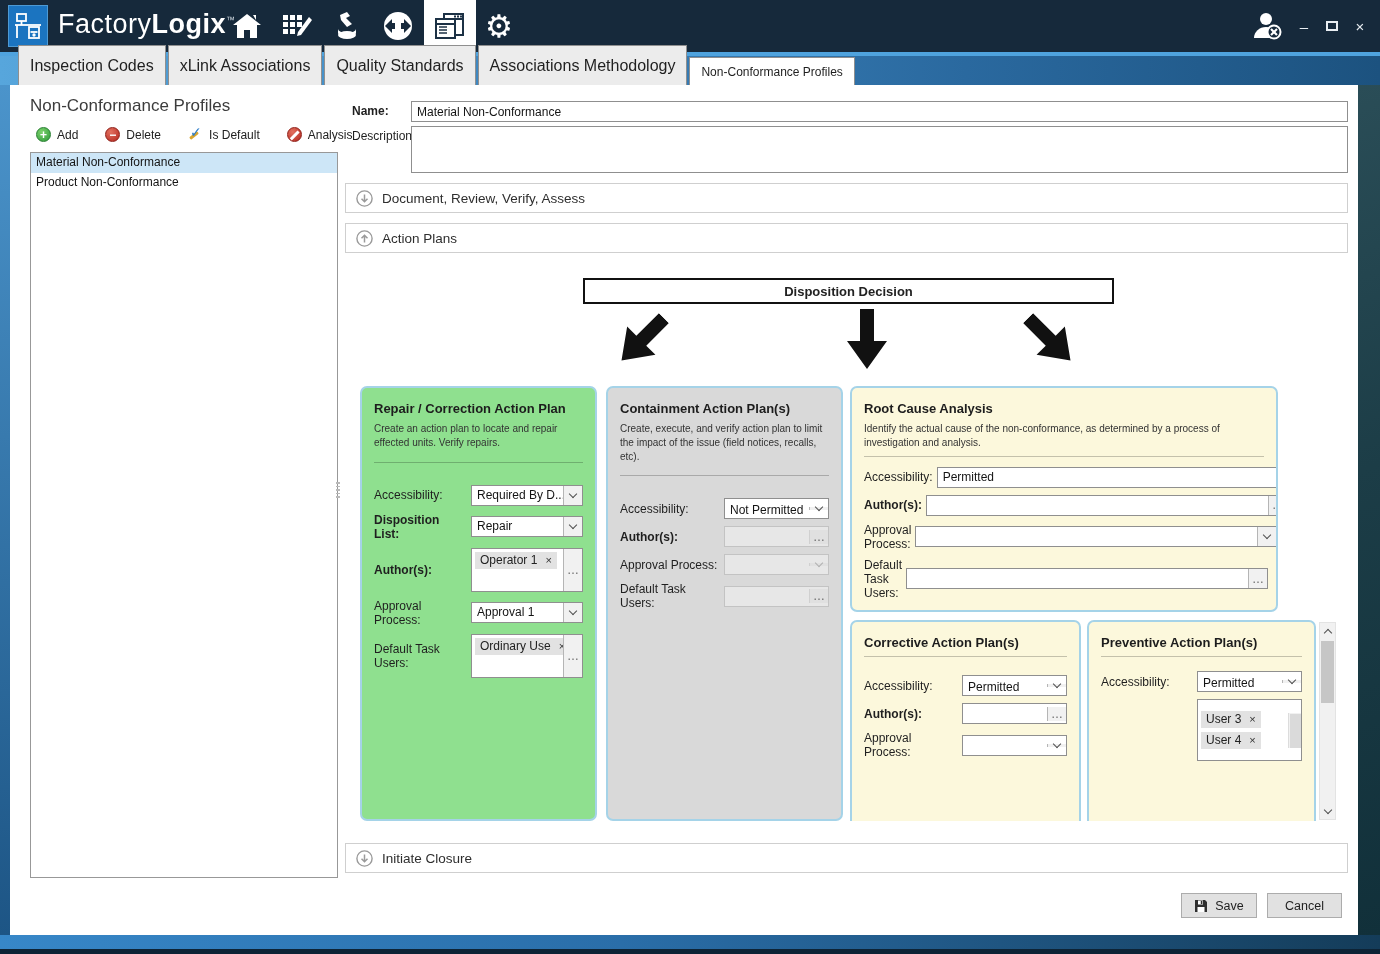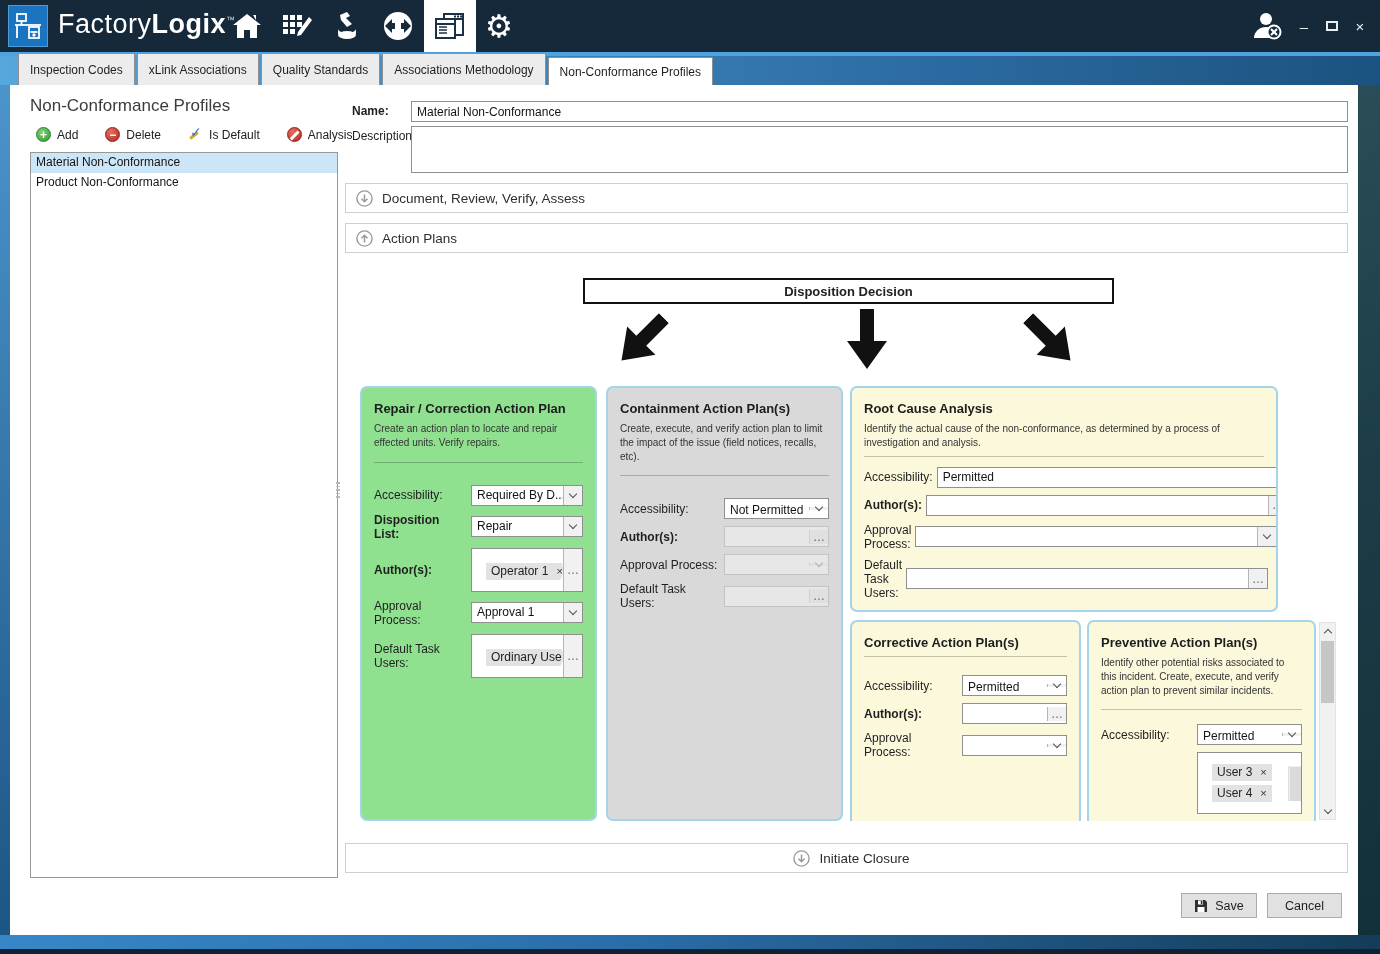--- a/index.html
+++ b/index.html
@@ -19,22 +19,22 @@
   .win-ctrls { position:absolute; right:12px; top:0; height:52px; display:flex; align-items:center; gap:14px; }
   .wc { color:#e8edf2; font-size:15px; width:16px; text-align:center; cursor:default; }
   .wc-max { width:12px; height:10px; border:2px solid #e8edf2; }
   .user-wrap { position:absolute; right:95px; top:8px; }
 
   
   .tabstrip { position:absolute; left:0; top:52px; width:1380px; height:33px;
     background:linear-gradient(90deg,#57a6dc 0%,#3f87c0 35%,#2a699f 70%,#1c527f 100%); }
   .tabstrip::before { content:""; position:absolute; left:0; top:0; width:100%; height:4px; background:#4fa3de; }
   .tabs { position:absolute; left:18px; bottom:0; display:flex; align-items:flex-end; }
-  .tab { height:32px; background:#ececec; border:1px solid #8f8f8f; border-bottom:none; margin-right:2px;
-    font-size:12px; color:#1f1f1f; padding:0 11px; display:flex; align-items:center; white-space:nowrap; }
+  .tab { height:40px; background:#ececec; border:1px solid #8f8f8f; border-bottom:none; margin-right:2px;
+    font-size:16px; color:#1f1f1f; padding:0 11px; display:flex; align-items:center; white-space:nowrap; }
   .tab.active { height:28px; background:#fff; border-color:#8f8f8f; font-size:12px; }
   .frame-left  { position:absolute; left:0; top:85px; width:10px; height:850px; background:linear-gradient(180deg,#4b94cb,#1d5585); }
   .frame-right { position:absolute; left:1358px; top:85px; width:22px; height:850px; background:linear-gradient(160deg,#2a4d57 0%,#1c3d47 45%,#11303a 100%); }
   .frame-bottom{ position:absolute; left:0; top:935px; width:1380px; height:19px; background:linear-gradient(90deg,#3787c8 0%,#2a6ea9 45%,#143c59 100%); border-bottom:5px solid #0d2335; }
 
   
   .content { position:absolute; left:10px; top:85px; width:1348px; height:850px; background:#fff; }
 
   
   .lp-title { position:absolute; left:20px; top:11px; font-size:17px; color:#3c3c3c; }
@@ -80,21 +80,21 @@
   .frow .fl.b { font-weight:700; }
   .dd { background:#fff; border:1px solid #8f8f8f; height:21px; display:flex; align-items:stretch; }
   .dd .val { flex:1; padding:2px 5px 0; font-size:12px; color:#141414; white-space:nowrap; overflow:hidden; }
   .dd .btn { width:19px; border-left:1px solid #b5b5b5; background:#f1f1f1; display:flex; align-items:center; justify-content:center; }
   .chev { width:6px; height:6px; border-right:1.6px solid #4f4f4f; border-bottom:1.6px solid #4f4f4f; transform:rotate(45deg); margin-top:-3px; }
   .chev.up { transform:rotate(-135deg); margin-top:3px; }
   .dd.dis, .cbox.dis { background:#e7e7e7; border-color:#c3c3c3; }
   .dd.dis .btn, .cbox.dis .ell { background:#e0e0e0; border-color:#d0d0d0; }
   .dd.dis .chev { border-color:#b0b0b0; }
   .cbox { background:#fff; border:1px solid #8f8f8f; display:flex; align-items:stretch; }
-  .cbox .chips { flex:1; padding:14px; display:flex; flex-direction:column; gap:4px; align-items:flex-start; overflow:hidden;border-radius:21px; }
+  .cbox .chips { flex:1; padding:3px; display:flex; flex-direction:column; gap:4px; align-items:flex-start; overflow:hidden; }
   .chip { background:#e2e2e2; padding:1px 5px 2px; font-size:12px; color:#222; display:flex; gap:8px; align-items:center; white-space:nowrap; }
   .chip .x { font-size:11px; color:#333; }
   .ell { width:19px; border-left:1px solid #b5b5b5; background:#f1f1f1; color:#666; display:flex; align-items:center; justify-content:center; font-size:12px; }
   .ckrow { display:flex; gap:8px; margin:13px 0 0 102px; }
   .ckbox { width:14px; height:14px; border:1px solid #8f8f8f; background:#fff; flex:none; margin-top:3px; }
   .cklabel { font-size:12px; color:#1f1f1f; line-height:1.3; }
 
   
   .w-sm { width:112px; flex:none; }
   .w-md { width:105px; flex:none;align-items:center; }
@@ -104,21 +104,21 @@
 
   
   .vscroll { position:absolute; left:1309px; top:537px; width:17px; height:198px; background:#f1f1f1; border:1px solid #e3e3e3; }
   .vs-btn { position:absolute; left:0; width:15px; height:16px; display:flex; align-items:center; justify-content:center; }
   .vs-thumb { position:absolute; left:1px; top:18px; width:13px; height:62px; background:#c6c6c6; }
   .inner-scroll { width:13px; background:#f1f1f1; border-left:1px solid #dcdcdc; flex:none; }
   .inner-scroll i { display:block; margin:1px auto 0; width:11px; height:34px; background:#dadada; }
 
   
   .btn-std { position:absolute; top:808px; height:25px; background:#e1e1e1; border:1px solid #acacac; font-size:12.5px; color:#1f1f1f; display:flex; align-items:center; justify-content:center; gap:7px; font-family:inherit; }
-  .initiate { top:758px;justify-content:center; }
+  .initiate { top:758px; }
 </style>
 </head>
 <body>
 
 <div id="window">
 
   <div class="titlebar">
     <div class="logo">
       <svg width="30" height="30" viewBox="0 0 30 30">
           <g stroke="#fff" stroke-width="1.8" fill="none">
@@ -469,21 +469,20 @@
               <span class="btn">
                 <i class="chev"></i>
               </span>
           </div>
         </div>
 
       </div>
 
       <div class="plan plan-yellow" style="left:237px; top:0; width:229px; height:260px;">
         <div class="p-title">Preventive Action Plan(s)</div>
-        <div class="p-desc">Identify other potential risks associated to this incident. Create, execute, and verify action plan to prevent similar incidents.</div>
         <div class="p-div" style="margin-bottom:14px;"></div>
         <div class="frow">
           <span class="fl">Accessibility:</span>
           <div class="dd w-md">
             <span class="val">Permitted</span>
             <span class="btn">
                 <i class="chev"></i>
               </span>
           </div>
         </div>

